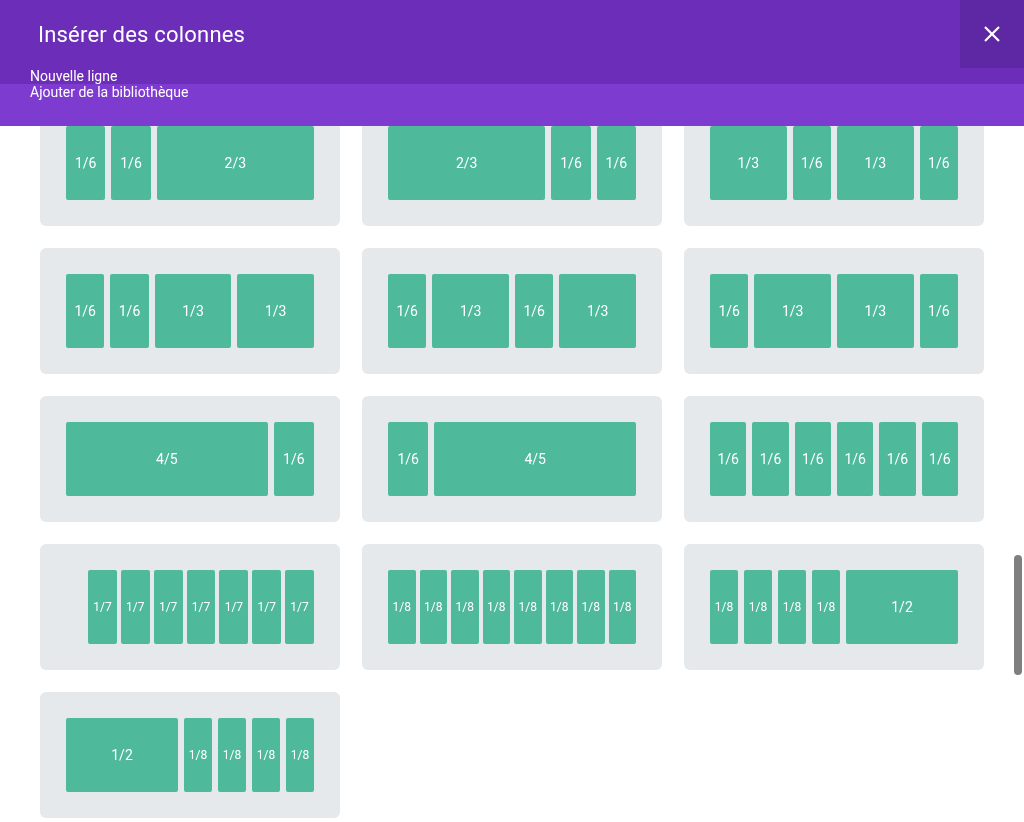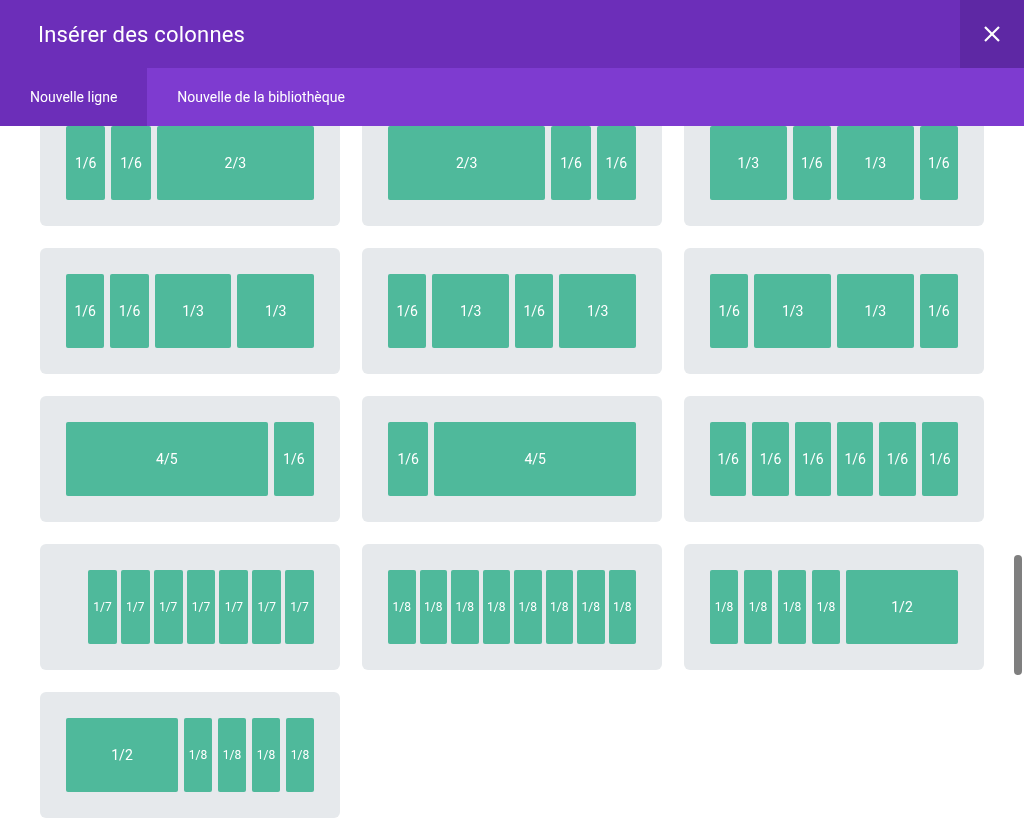--- a/index.html
+++ b/index.html
@@ -42,20 +42,21 @@
   width: 18px;
   height: 18px;
   stroke: #ffffff;
   stroke-width: 2.2;
 }
 .tabs {
   background: #7E3BD0;
   height: 58px;
   display: flex;
   align-items: stretch;
+  flex-direction: column;
 }
 .tab {
   display: flex;
   align-items: center;
   padding: 0 30px;
   color: #ffffff;
   font-size: 14px;
   cursor: pointer;
 }
 .tab.active {
@@ -117,21 +118,21 @@
   <div class="close-btn">
     <svg viewBox="0 0 18 18">
       <line x1="2" y1="2" x2="16" y2="16"></line>
       <line x1="16" y1="2" x2="2" y2="16"></line>
     </svg>
   </div>
 </div>
 
 <div class="tabs">
   <div class="tab active">Nouvelle ligne</div>
-  <div class="tab">Nouvelle de la bibliothèque</div>
+  <div class="tab">Ajouter de la bibliothèque</div>
 </div>
 
 <div class="content">
   <div class="grid" id="grid">
       <div class="card first-row">
         <div class="seg" style="flex: 1 1 0px;">1/6</div>
         <div class="seg" style="flex: 1 1 0px;">1/6</div>
         <div class="seg" style="flex: 4 1 0px;">2/3</div>
       </div>
       <div class="card first-row">

